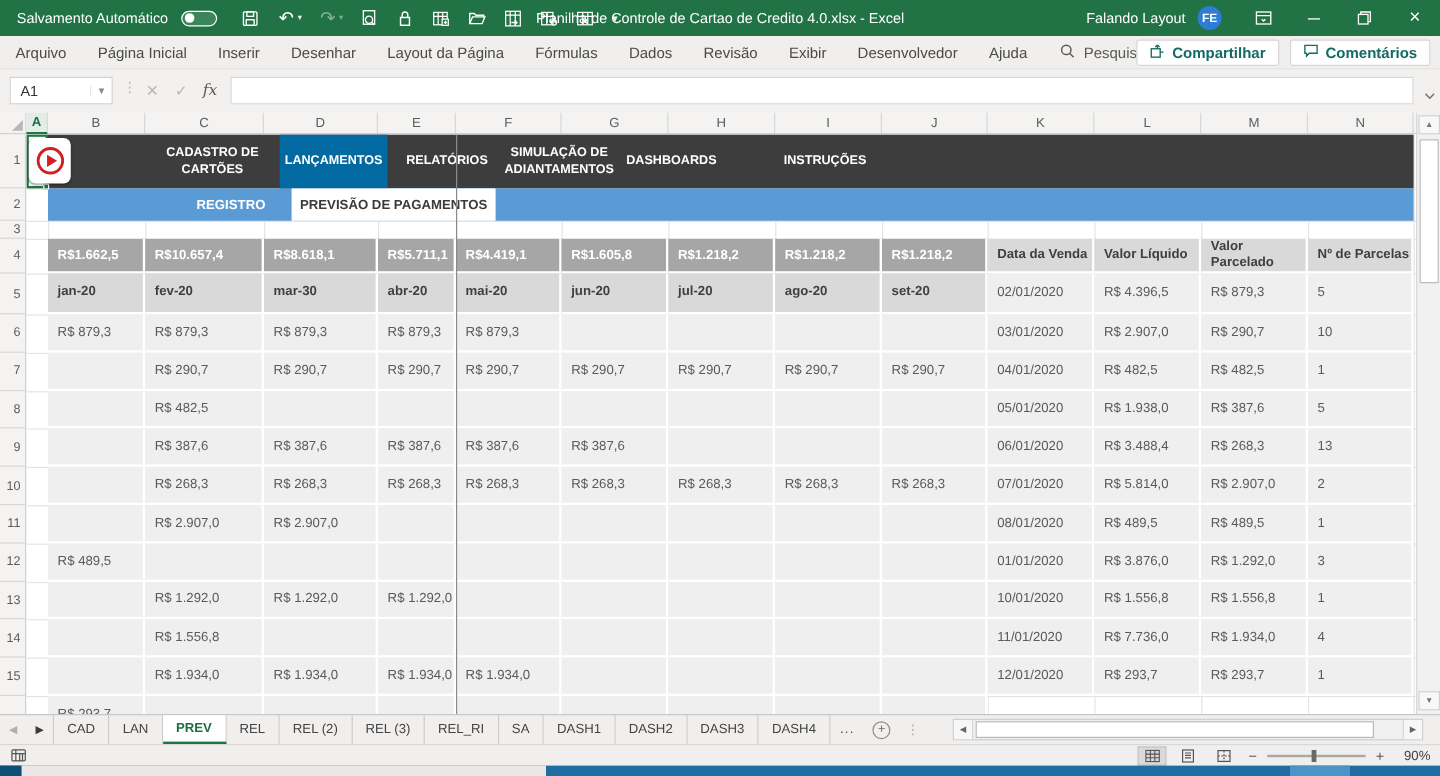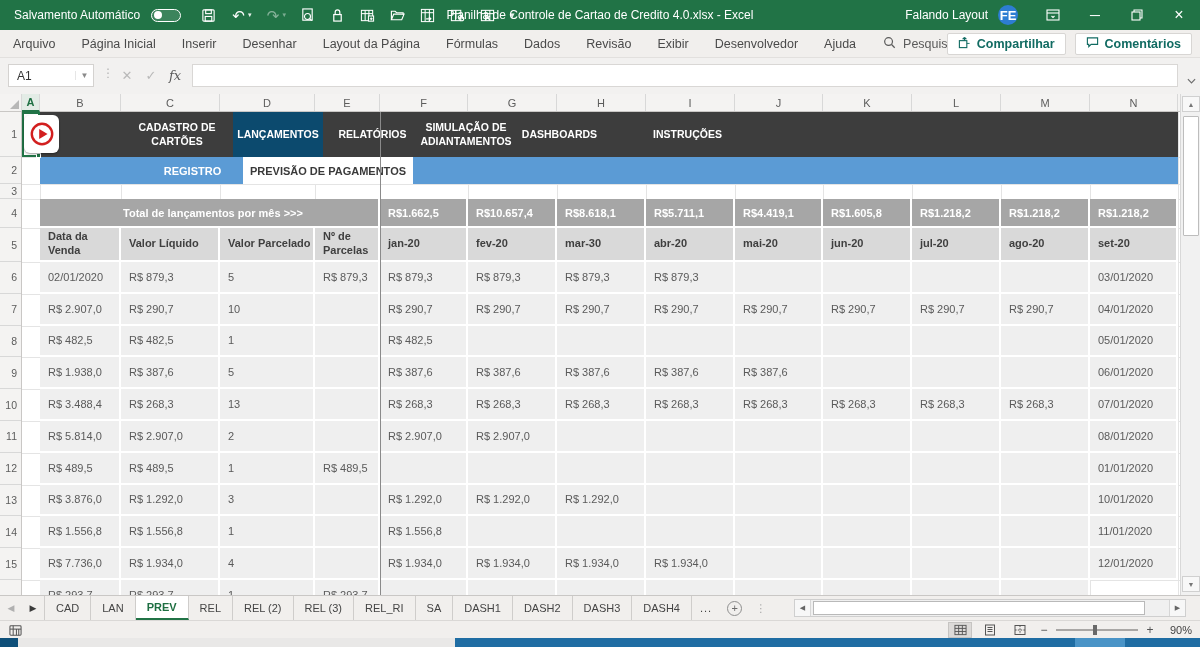--- a/index.html
+++ b/index.html
@@ -14,21 +14,21 @@
   .toggle .knob { position:absolute; left:2px; top:1.5px; width:8px; height:8px; border-radius:50%; background:#fff; }
   .qat { display:flex; align-items:center; gap:13px; margin-left:8px; }
   .qat .qi { width:17px; height:17px; display:flex; align-items:center; justify-content:center; color:#fff; font-size:15px; line-height:1; }
   .qat .qi svg { display:block; }
   .qat .dim { opacity:.45; }
   .qat .caret { font-size:7px; margin-left:1px; opacity:.9; }
   .qi-pair { display:flex; align-items:center; }
   .tb-title { position:absolute; left:0; right:0; text-align:center; font-size:12px; color:#fff; pointer-events:none; }
   .tb-right { position:absolute; right:0; top:0; height:30px; display:flex; align-items:center; z-index:2; }
   .tb-user { font-size:12px; margin-right:10px; }
-  .avatar { width:20px; height:20px; border-radius:50%; background:#2d7dd2; color:#fff; font-size:13px; font-weight:bold; display:flex; align-items:center; justify-content:center; margin-right:14px; }
+  .avatar { width:20px; height:20px; border-radius:50%; background:#2d7dd2; color:#fff; font-size:10px; font-weight:bold; display:flex; align-items:center; justify-content:center; margin-right:14px; }
   .winbtn { width:42px; height:30px; display:flex; align-items:center; justify-content:center; color:#fff; font-size:14px; }
   .winbtn svg { display:block; }
 
   
   .ribbonbar { position:absolute; top:30px; left:0; width:1200px; height:28px; background:#f1efed; border-bottom:1px solid #e2e0de; display:flex; align-items:center; font-size:12.5px; color:#4a4a4a; }
   .ribbon-tab { padding:0 13px; height:28px; display:flex; align-items:center; white-space:nowrap; }
   .searchbox { display:flex; align-items:center; gap:7px; margin-left:14px; color:#5a5a5a; }
   .rb-right { position:absolute; right:8px; top:3px; display:flex; gap:9px; }
   .rb-btn { display:flex; align-items:center; gap:6px; background:#fff; border:1px solid #d8d6d4; border-radius:2px; height:22px; padding:0 10px; font-size:12.5px; color:#116b62; font-weight:bold; }
 
@@ -53,21 +53,21 @@
   .rowheaders { position:absolute; top:112px; left:0; width:22px; height:483px; background:#f4f3f2; border-right:1px solid #c9c7c5; }
   .rowh { border-bottom:1px solid #d8d8d8; font-size:10.5px; color:#5c5c5c; display:flex; align-items:center; justify-content:flex-end; padding-right:4px; }
 
   
   .gridarea { position:absolute; top:112px; left:22px; width:1158px; height:483px; background:#fff; overflow:hidden; }
   .gl-v { position:absolute; top:0; bottom:0; width:1px; background:#e4e4e4; }
   .gl-h { position:absolute; left:0; right:0; height:1px; background:#e4e4e4; }
   .navband { position:absolute; left:18px; top:0; width:1138px; height:45px; background:#3d3d3d; z-index:1; }
   .blueband { position:absolute; left:18px; top:45px; width:1138px; height:27px; background:#5b9bd5; z-index:1; }
   .navtab { position:absolute; top:0; height:45px; z-index:2; display:flex; align-items:center; justify-content:center; text-align:center; color:#fff; font-size:10.5px; font-weight:bold; line-height:1.3; padding:0 4px; }
-  .navtab.active { background:#0c4a6e; }
+  .navtab.active { background:#0369a1; }
   .subtab { position:absolute; top:45px; height:27px; z-index:2; display:flex; align-items:center; justify-content:center; color:#fff; font-size:11px; font-weight:bold; }
   .subtab.active { background:#fff; color:#3a3a3a; }
   .sel-a1 { position:absolute; left:0; top:0; width:18px; height:45px; border:2px solid #217346; z-index:3; }
   .sel-a1 .handle { position:absolute; right:-3px; bottom:-3px; width:5px; height:5px; background:#217346; border:1px solid #fff; }
   .playbox { position:absolute; left:2px; top:3px; width:35px; height:38px; background:#fff; border-radius:6px; box-shadow:0 1px 2px rgba(0,0,0,.4); z-index:4; display:flex; align-items:center; justify-content:center; }
   .frozen-line { position:absolute; left:358px; top:0; bottom:0; width:1px; background:#8a8a8a; z-index:6; }
 
   
   .ptable { position:absolute; left:18px; top:87px; width:1138px; display:grid; z-index:2; }
   .ptable > div { border-right:2px solid #fff; border-bottom:2px solid #fff; display:flex; align-items:center; padding-left:8px; font-size:11px; overflow:hidden; }
@@ -308,21 +308,20 @@
     <span class="sel-a1">
         <span class="handle"></span>
       </span>
     <span class="playbox">
       <svg width="26" height="26" viewBox="0 0 28 28">
           <circle cx="14" cy="14" r="11" fill="none" stroke="#d21f1f" stroke-width="2.6"></circle>
           <path d="M11 8.5 L20 14 L11 19.5 Z" fill="#d21f1f"></path>
         </svg>
     </span>
     <div class="ptable" id="ptable" style="grid-template-columns: 81px 99px 95px 65px 88px 89px 89px 89px 88px 89px 89px 89px 88px; grid-template-rows: 29px 34px 31.8px 31.8px 31.8px 31.8px 31.8px 31.8px 31.8px 31.8px 31.8px 31.8px 31.8px;">
-        <div class="c-band c-banner" style="grid-column: 1 / span 4; font-size: 11px;">Total de lançamentos por mês &gt;&gt;&gt;</div>
         <div class="c-band">R$1.662,5</div>
         <div class="c-band">R$10.657,4</div>
         <div class="c-band">R$8.618,1</div>
         <div class="c-band">R$5.711,1</div>
         <div class="c-band">R$4.419,1</div>
         <div class="c-band">R$1.605,8</div>
         <div class="c-band">R$1.218,2</div>
         <div class="c-band">R$1.218,2</div>
         <div class="c-band">R$1.218,2</div>
         <div class="c-mhead">Data da Venda</div>
@@ -332,20 +331,21 @@
         <div class="c-mhead">jan-20</div>
         <div class="c-mhead">fev-20</div>
         <div class="c-mhead">mar-30</div>
         <div class="c-mhead">abr-20</div>
         <div class="c-mhead">mai-20</div>
         <div class="c-mhead">jun-20</div>
         <div class="c-mhead">jul-20</div>
         <div class="c-mhead">ago-20</div>
         <div class="c-mhead">set-20</div>
         <div class="c-cell">02/01/2020</div>
+        <div class="c-cell">R$ 4.396,5</div>
         <div class="c-cell">R$ 879,3</div>
         <div class="c-cell">5</div>
         <div class="c-cell">R$ 879,3</div>
         <div class="c-cell">R$ 879,3</div>
         <div class="c-cell">R$ 879,3</div>
         <div class="c-cell">R$ 879,3</div>
         <div class="c-cell">R$ 879,3</div>
         <div class="c-cell"></div>
         <div class="c-cell"></div>
         <div class="c-cell"></div>

